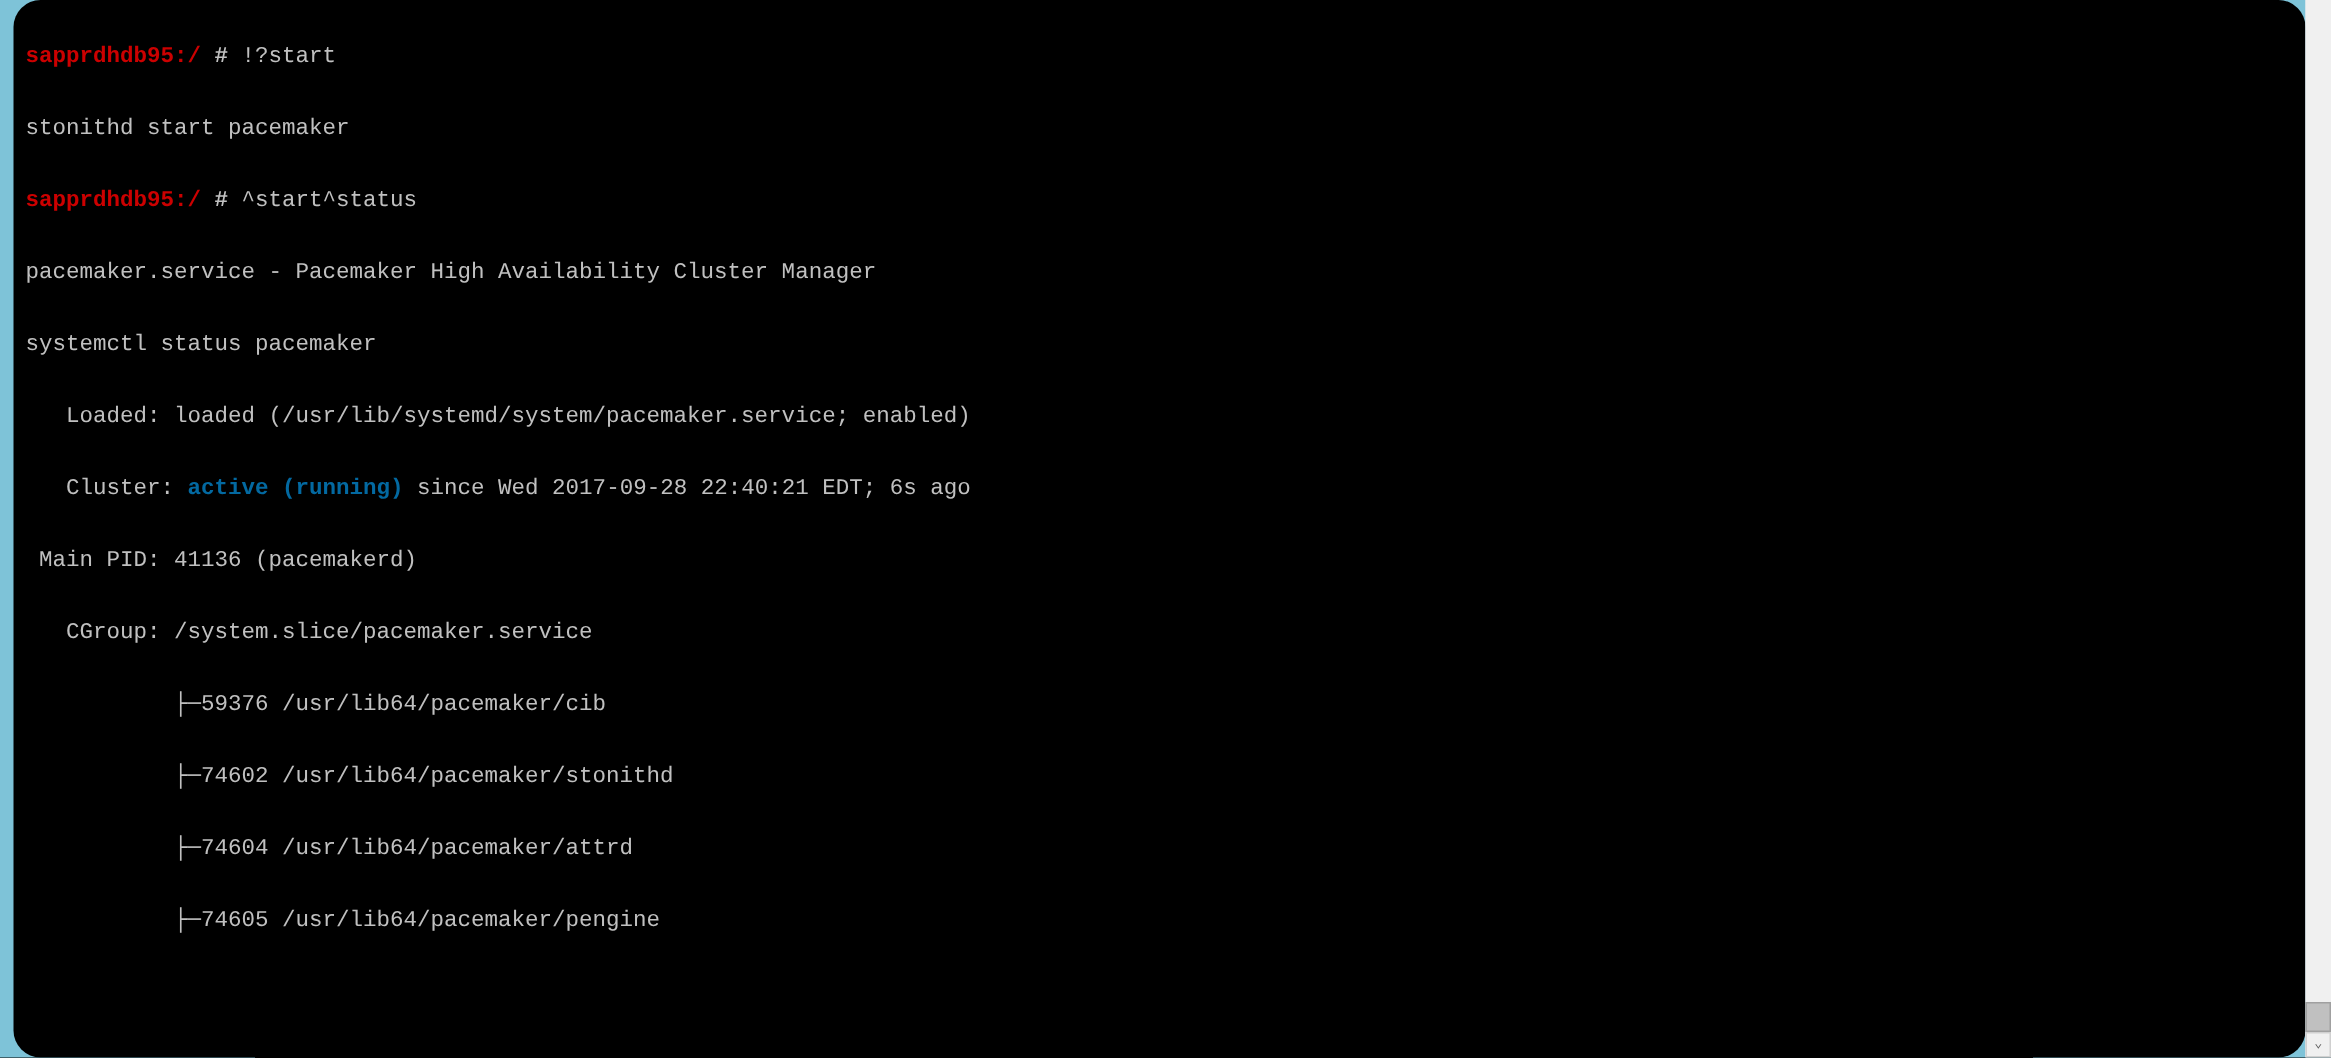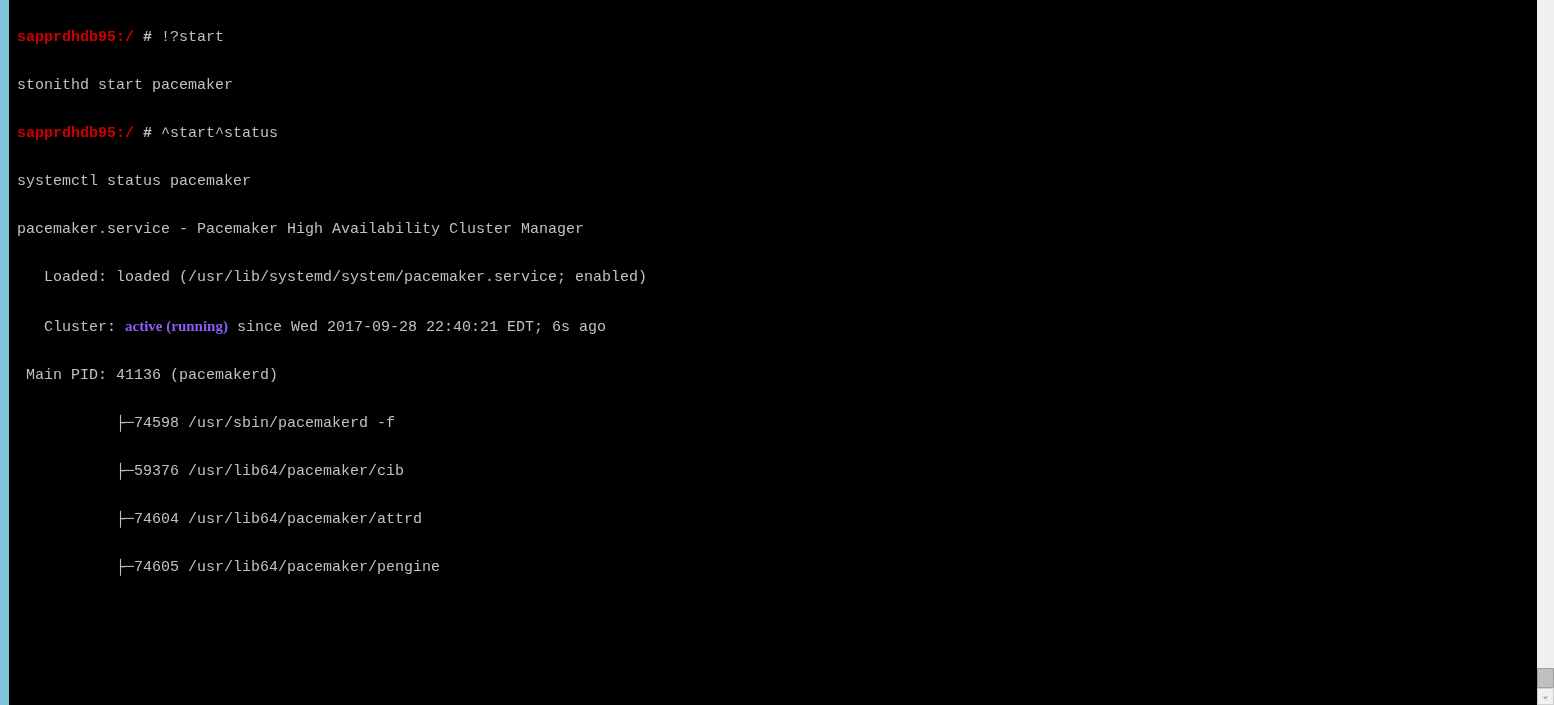--- a/index.html
+++ b/index.html
@@ -19,20 +19,21 @@
       height: 705px;
       margin-left: 9px;
     }
     .terminal {
       background: #000;
       color: #c0c0c0;
       padding: 2px 8px;
       white-space: pre;
       flex: 1;
       overflow: hidden;
+      border-radius: 18px;
     }
     .scrollbar {
       width: 17px;
       background: #f0f0f0;
       position: relative;
       display: flex;
       flex-direction: column;
       justify-content: flex-end;
     }
     .scrollbar-track {
@@ -49,38 +50,39 @@
       background: #f0f0f0;
       border: 1px solid #d0d0d0;
       display: flex;
       align-items: center;
       justify-content: center;
       font-size: 9px;
       color: #606060;
     }
     .prompt-host { color: #cc0000; font-weight: bold; }
     .prompt-sep { color: #c0c0c0; font-weight: bold; }
-    .active-running { color: #8b5cf6; font-weight: bold; font-family: Liberation Serif, serif; }
+    .active-running { color: #0369a1; font-weight: bold; }
     .line { display: block; }
   </style>
 </head>
 <body>
 
 <div class="terminal-wrapper">
   <div class="terminal">
 <span class="line"><span class="prompt-host">sapprdhdb95</span><span class="prompt-host">:/</span><span class="prompt-sep"> # </span><span>!?start</span></span>
 <span class="line">stonithd start pacemaker</span>
 <span class="line"><span class="prompt-host">sapprdhdb95</span><span class="prompt-host">:/</span><span class="prompt-sep"> # </span><span>^start^status</span></span>
+<span class="line">pacemaker.service - Pacemaker High Availability Cluster Manager</span>
 <span class="line">systemctl status pacemaker</span>
-<span class="line">pacemaker.service - Pacemaker High Availability Cluster Manager</span>
 <span class="line">   Loaded: loaded (/usr/lib/systemd/system/pacemaker.service; enabled)</span>
 <span class="line"><span>   Cluster: </span><span class="active-running">active (running)</span><span> since Wed 2017-09-28 22:40:21 EDT; 6s ago</span></span>
 <span class="line"> Main PID: 41136 (pacemakerd)</span>
-<span class="line">           ├─74598 /usr/sbin/pacemakerd -f</span>
+<span class="line">   CGroup: /system.slice/pacemaker.service</span>
 <span class="line">           ├─59376 /usr/lib64/pacemaker/cib</span>
+<span class="line">           ├─74602 /usr/lib64/pacemaker/stonithd</span>
 <span class="line">           ├─74604 /usr/lib64/pacemaker/attrd</span>
 <span class="line">           ├─74605 /usr/lib64/pacemaker/pengine</span>
 
 
 
 
 
   </div>
   <div class="scrollbar">
     <div class="scrollbar-track"></div>

